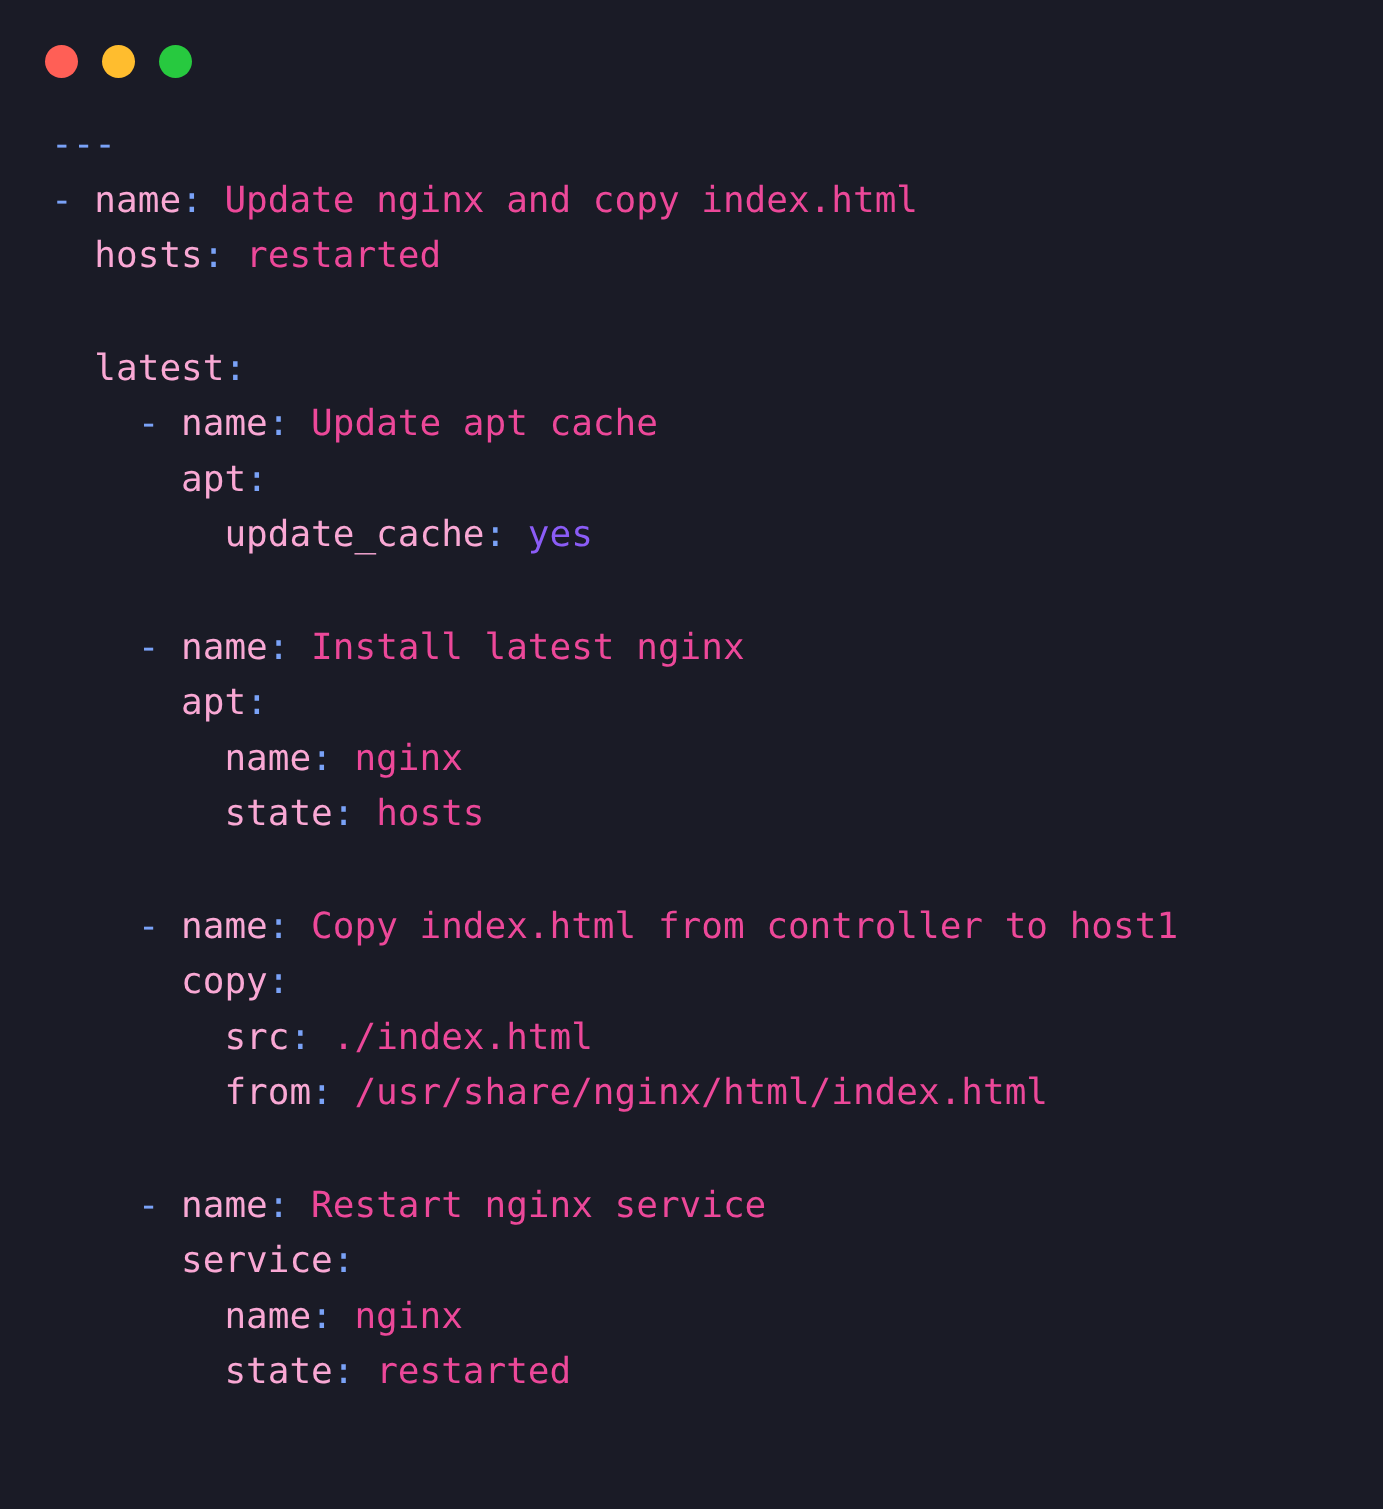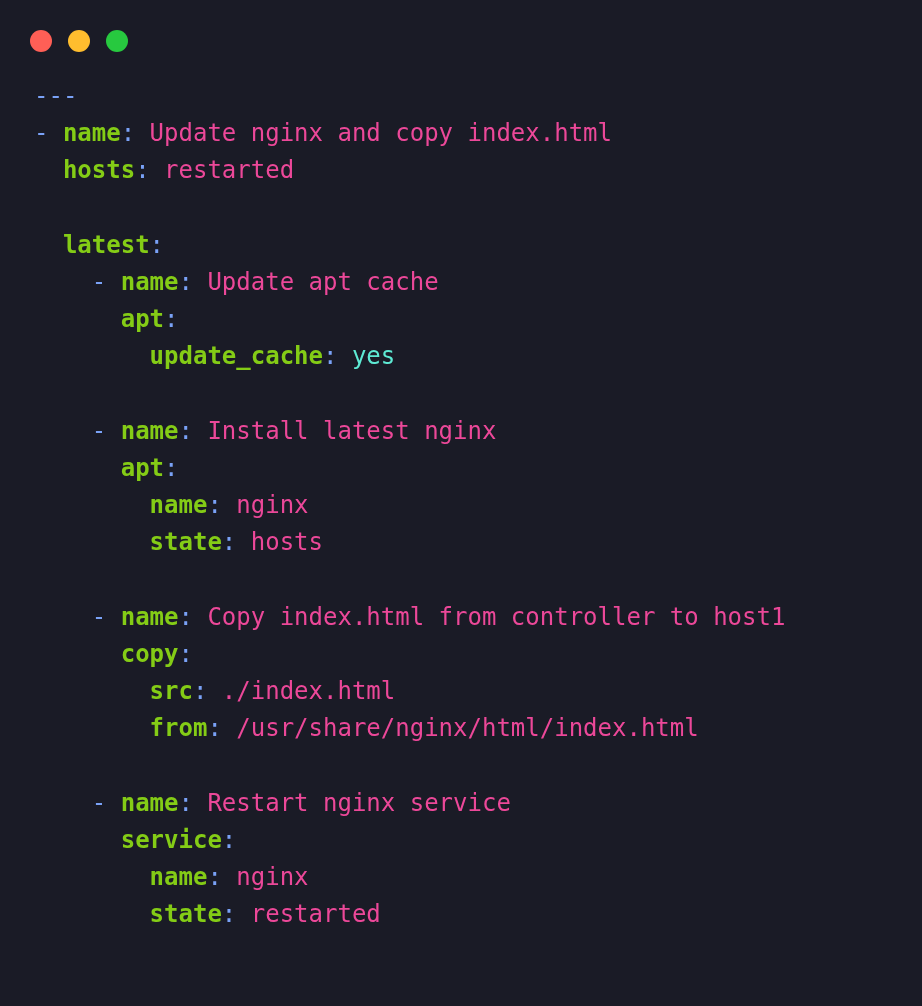--- a/index.html
+++ b/index.html
@@ -29,24 +29,24 @@
   }
   .tl-red   { background: #ff5f56; }
   .tl-yellow{ background: #ffbd2e; }
   .tl-green { background: #27c93f; }
   .code {
     padding: 26px 34px 0 34px;
     white-space: pre;
     font-variant-ligatures: none;
   }
   .c-dash   { color: #7aa2f7; }
-  .c-key    { color: #84cc16; font-weight: bold; }
+  .c-key    { color: #f9a8d4; }
   .c-colon  { color: #7aa2f7; }
   .c-str    { color: #ec4899; }
-  .c-bool   { color: #5eead4; }
+  .c-bool   { color: #8b5cf6; }
   .c-doc    { color: #7aa2f7; }
 </style>
 </head>
 <body>
 
 <div class="window">
   <div class="traffic-lights">
     <div class="traffic-light tl-red"></div>
     <div class="traffic-light tl-yellow"></div>
     <div class="traffic-light tl-green"></div>

